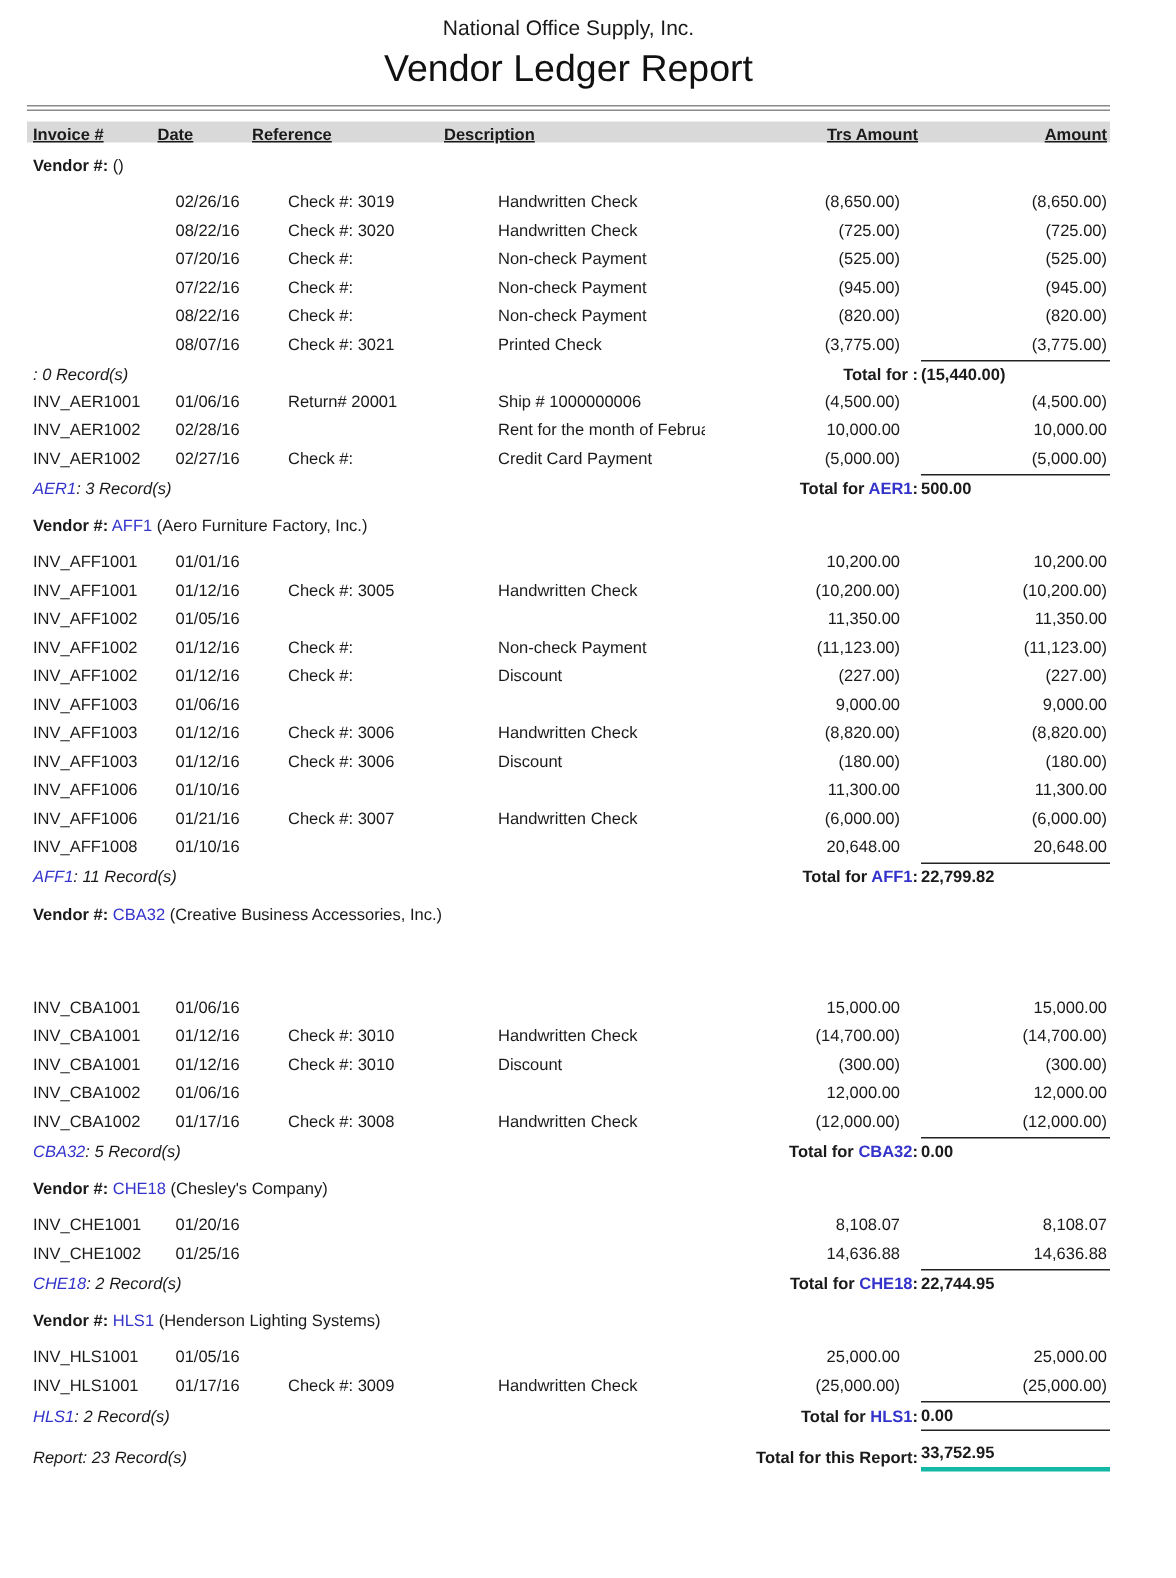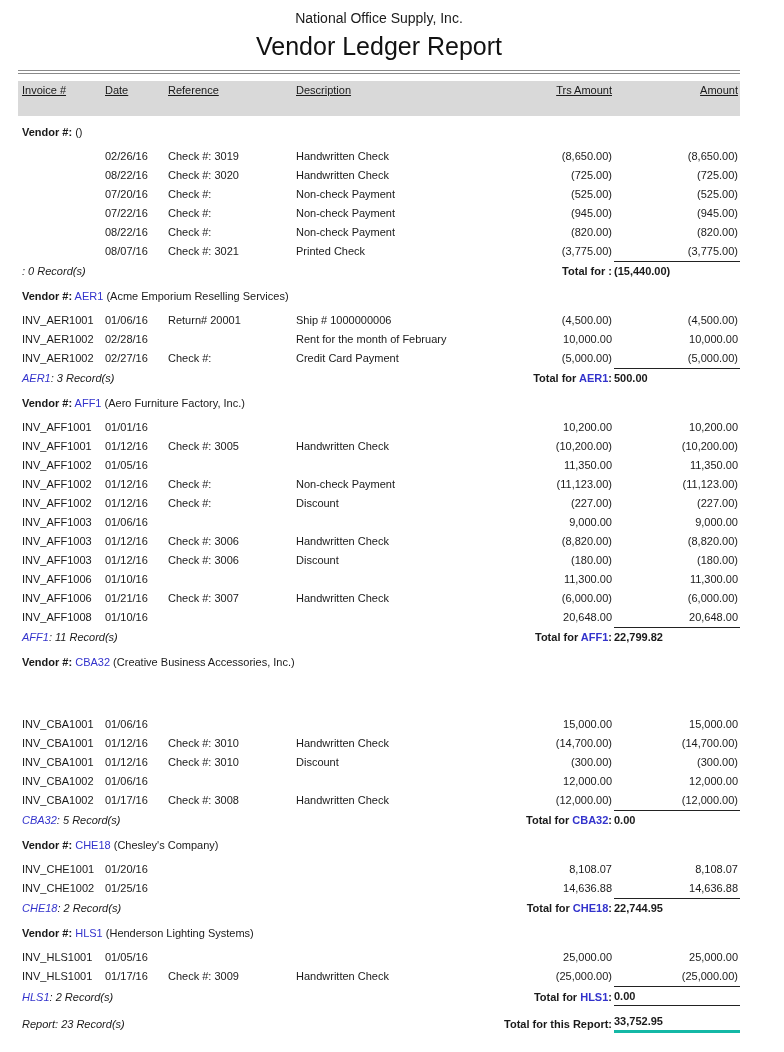--- a/index.html
+++ b/index.html
@@ -41,39 +41,39 @@
   }
 
   .grid {
     display: grid;
     grid-template-columns: 83px 63px 128px 1fr 120px 126px;
     padding-left: 4px;
     font-size: 11px;
   }
   .col-header {
     background: var(--bar);
-    height: 35px;
+    height: 14px;
     line-height: 19px;
-    font-weight: normal;
+    font-weight: bold;
   }
   .col-header span { text-decoration: underline; white-space: nowrap; }
   .num { text-align: right; padding-right: 2px; white-space: nowrap; }
 
   .vendor-heading {
     padding-left: 4px;
     margin-top: 9px;
     line-height: 14px;
     font-size: 11px;
     margin-bottom: 8px;
     white-space: nowrap;
   }
   .vendor-heading .vh-label { font-weight: bold; }
   .code { color: var(--blue); }
 
-  .row { height: 19px; line-height: 19px; }
+  .row { height: 19px; line-height: 19px; gap: 12px; }
   .row span { overflow: hidden; white-space: nowrap; }
 
   .total-row { line-height: 18px; align-items: end; }
   .records {
     grid-column: 1 / 4;
     font-style: italic;
     white-space: nowrap;
   }
   .records .code { font-style: italic; }
   .total-label {
@@ -197,25 +197,20 @@
   </div>
 </div>
     <div class="grid total-row">
       <span class="records"><span class="code rec-code"></span><span class="rec-rest">: 0 Record(s)</span></span>
       <span class="total-label"><span class="tl-prefix">Total for </span><span class="code tl-code"></span><span class="tl-suffix">:</span></span>
       <span class="total-amt">(15,440.00)</span>
     </div>
   </section>
 
   <section class="vendor">
-    <div class="vendor-heading">
-      <span class="vh-label">Vendor #:</span>
-      <span class="code vh-code">AER1</span>
-      <span class="vh-name">(Acme Emporium Reselling Services)</span>
-    </div>
     <div class="rows">
   <div class="grid row">
     <span class="c-invoice">INV_AER1001</span>
     <span class="c-date">01/06/16</span>
     <span class="c-ref">Return# 20001</span>
     <span class="c-desc">Ship # 1000000006</span>
     <span class="num c-trs">(4,500.00)</span>
     <span class="num c-amt">(4,500.00)</span>
   </div>
 

